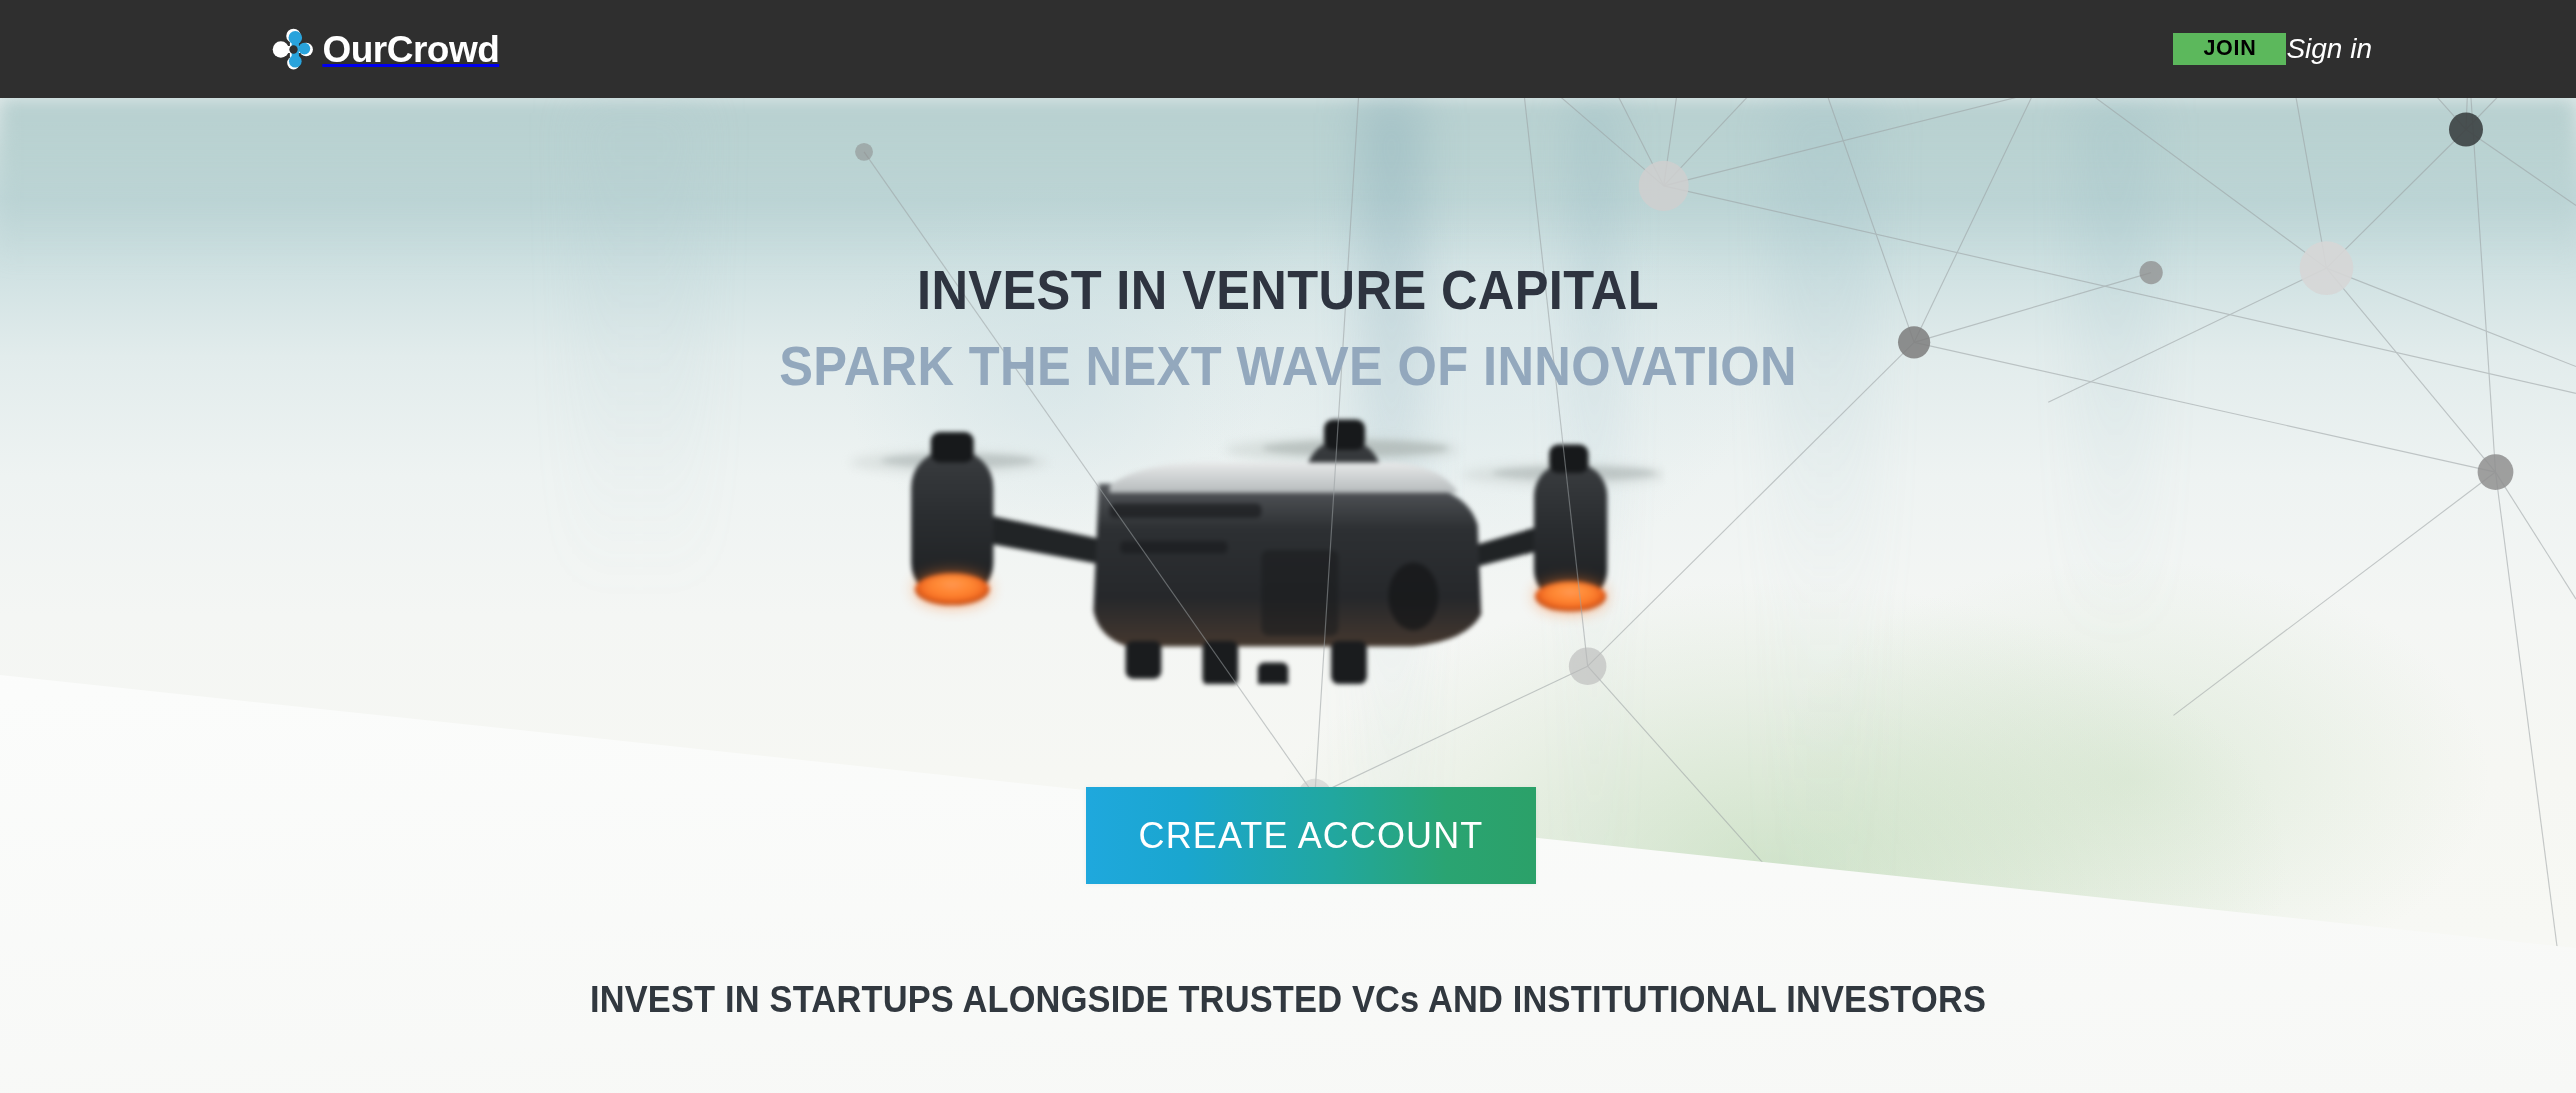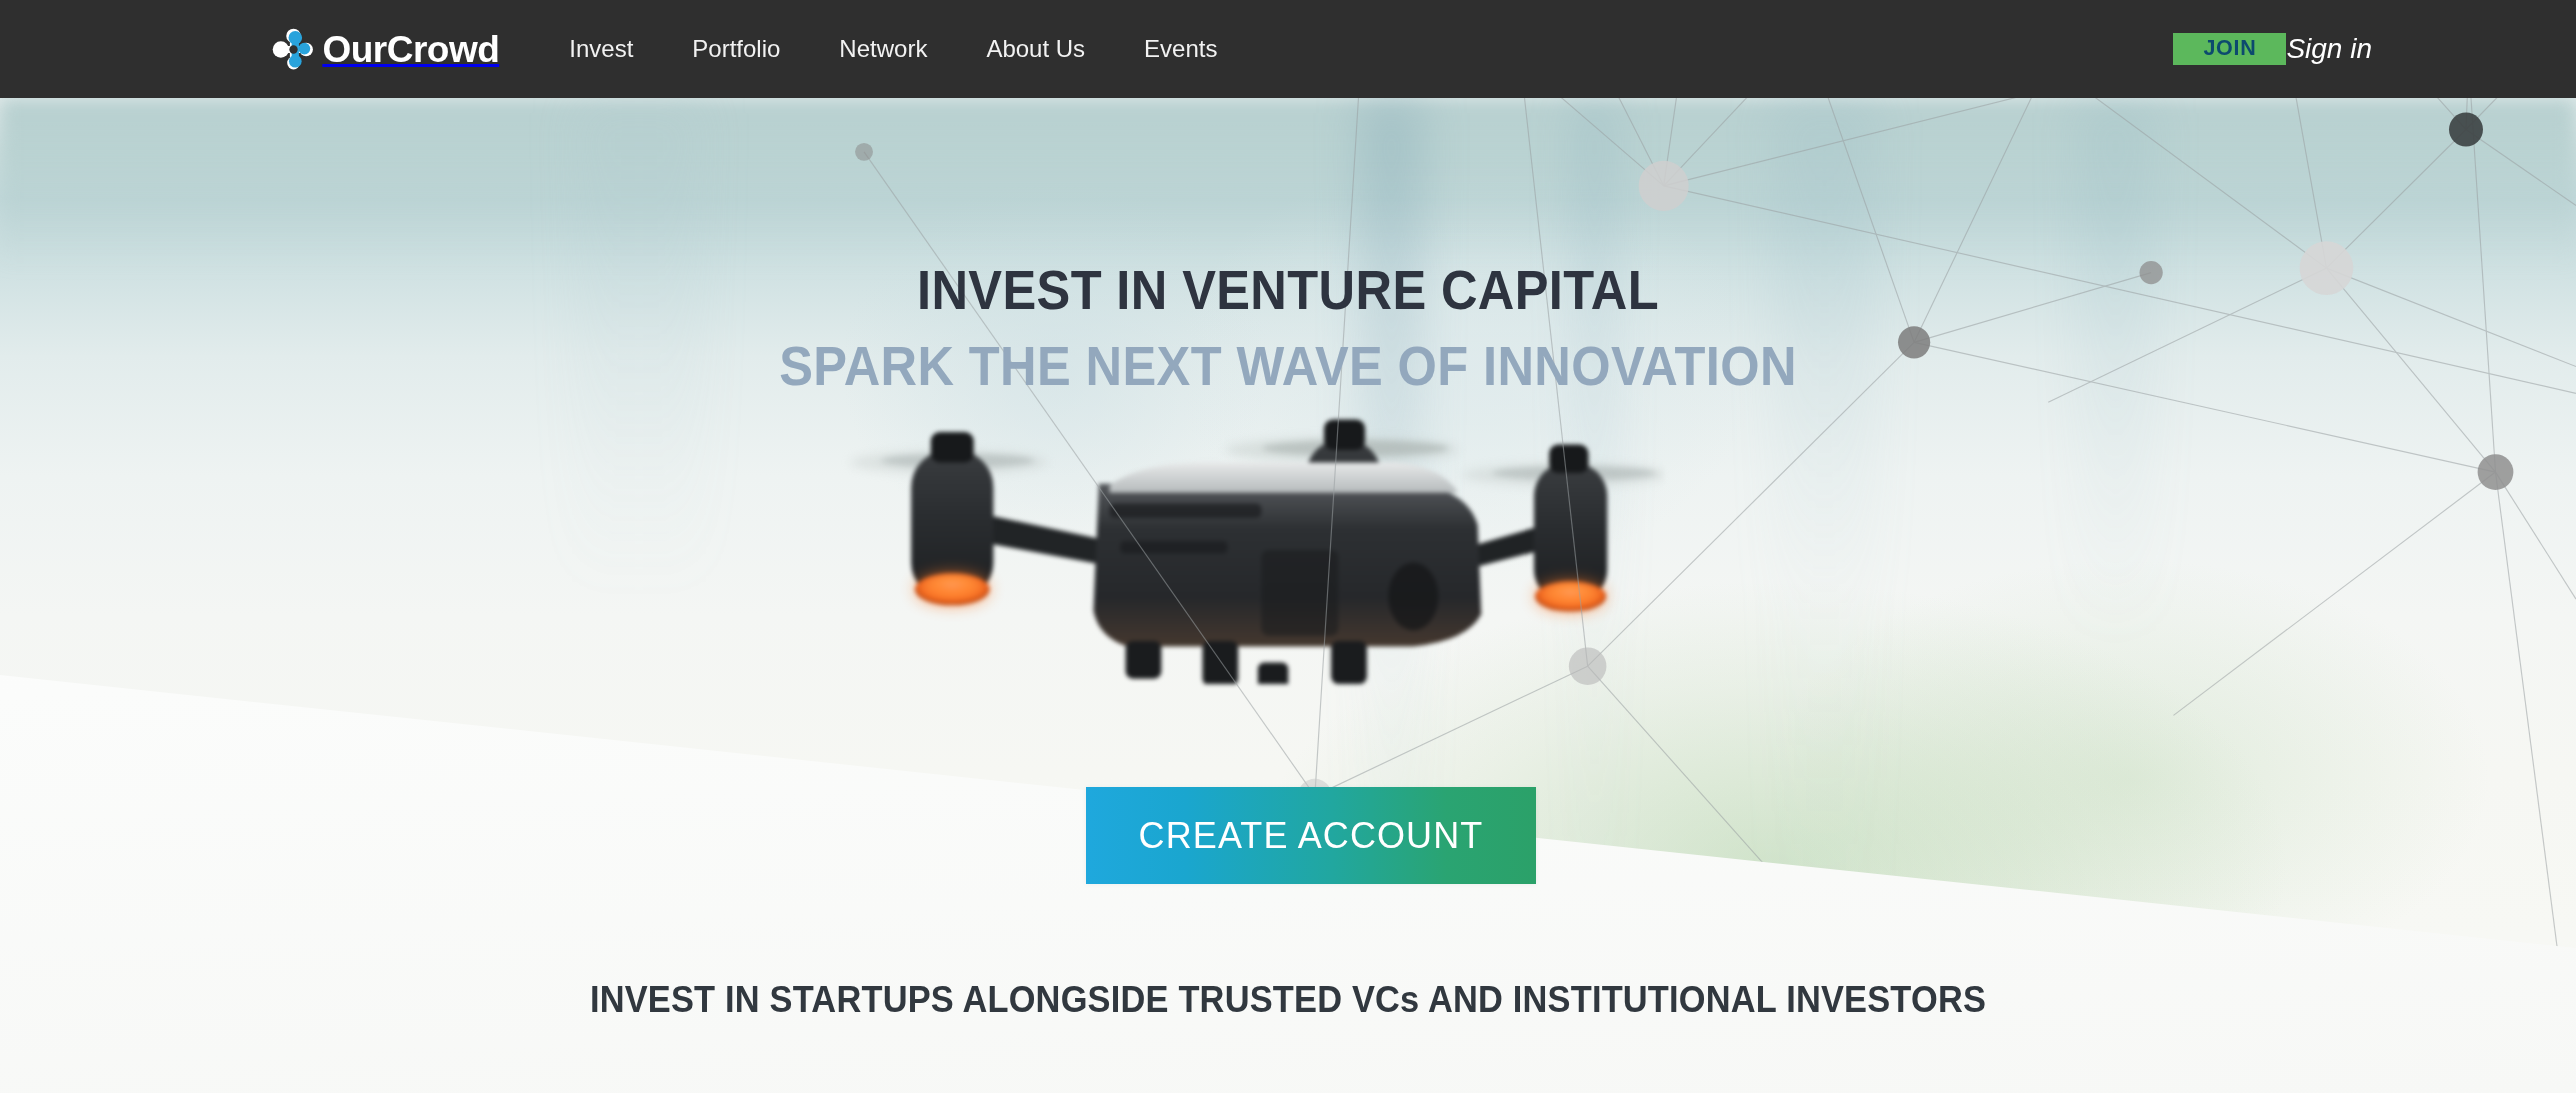--- a/index.html
+++ b/index.html
@@ -83,21 +83,21 @@
     line-height:1; white-space:nowrap;
   }
   .nav-links { display:flex; align-items:center; margin-left:70px; }
   .nav-link {
     color:#f2f2f2; font-size:24px; font-weight:400; text-decoration:none;
     padding:0 0; margin-right:59px; white-space:nowrap; cursor:pointer;
   }
   .nav-link:last-child { margin-right:0; }
   .nav-right { margin-left:auto; display:flex; align-items:center; margin-right:204px; }
   .join-btn {
-    background:#5cb85c; color:#0c4a6e; border:none;
+    background:#5cb85c; color:#000000; border:none;
     font-family:"Liberation Sans", sans-serif;
     font-size:21.5px; font-weight:700; letter-spacing:0.7px;
     padding:5px 30px; cursor:pointer; line-height:1;
   }
   .signin {
     color:#ffffff; font-size:28px; text-decoration:none;
     white-space:nowrap; cursor:pointer;font-style:italic;
   }
 
   
@@ -307,27 +307,20 @@
             <circle cx="28" cy="39" r="7"></circle>
             <rect x="24" y="12" width="8" height="28" rx="4"></rect>
             <circle cx="38" cy="25" r="6.5"></circle>
           </g>
           <circle cx="26" cy="26" r="4.6" fill="#2f2f2f"></circle>
         </svg>
       </span>
       <span class="brand-text">OurCrowd</span>
     </a>
 
-    <div class="nav-links">
-      <a class="nav-link" href="#">Invest</a>
-      <a class="nav-link" href="#">Portfolio</a>
-      <a class="nav-link" href="#">Network</a>
-      <a class="nav-link" href="#">About Us</a>
-      <a class="nav-link" href="#">Events</a>
-    </div>
 
     <div class="nav-right">
       <button class="join-btn">JOIN</button>
       <a class="signin" href="#">Sign in</a>
     </div>
   </nav>
 
   <div class="hero-copy">
     <div class="headline-1">INVEST IN VENTURE CAPITAL</div>
     <div class="headline-2">SPARK THE NEXT WAVE OF INNOVATION</div>

